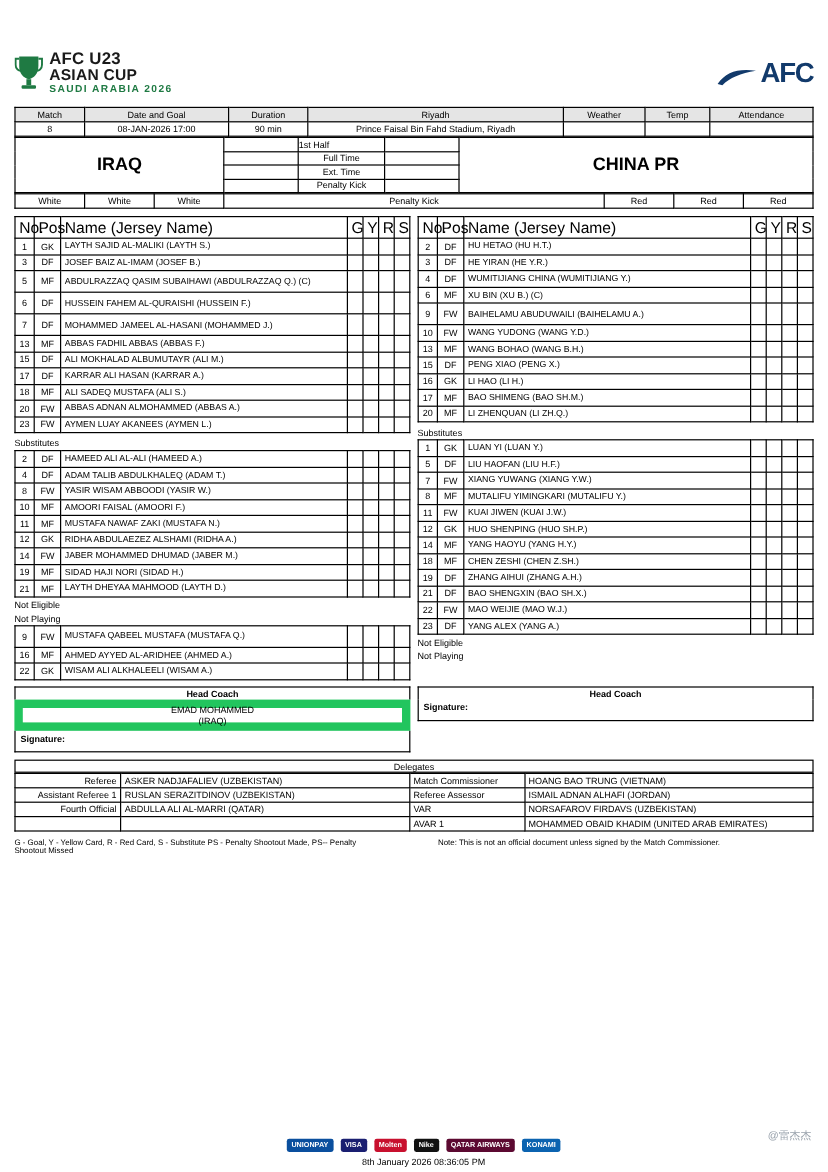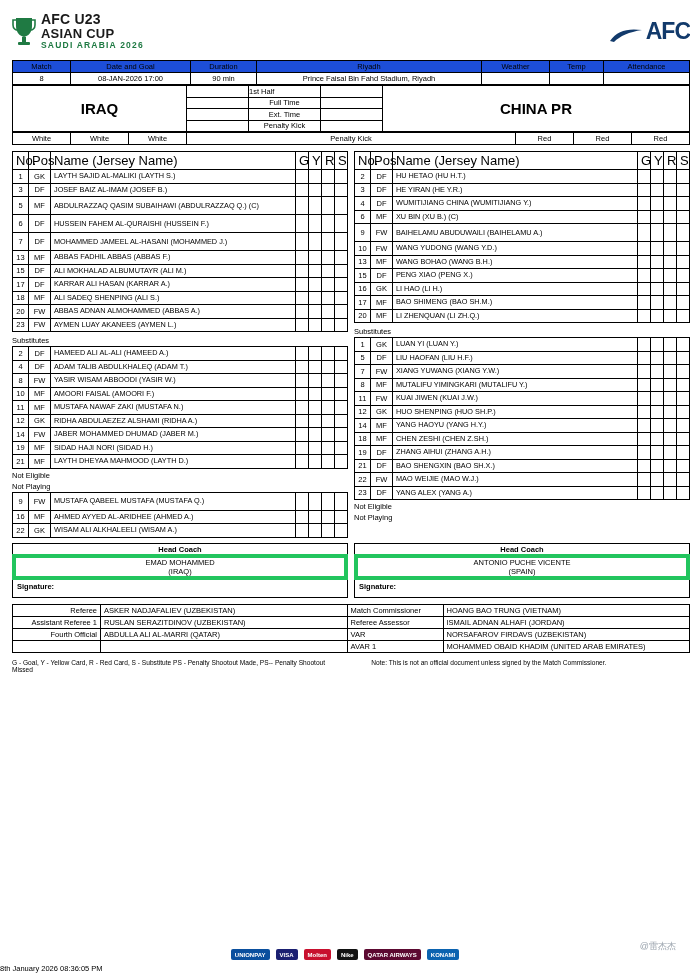--- a/index.html
+++ b/index.html
@@ -6,21 +6,21 @@
   html, body { margin:0; padding:0; }
   body {
     width: 690px; height: 977px;
     background: #fff;
     font-family: "Liberation Sans", sans-serif;
     font-size: 7.5px;
     color: #000;
     position: relative;
     overflow: hidden;
   }
-  .page { padding: 8px 0 0 12px; }
+  .page { padding: 8px 12px 0 12px; margin-top: 29px; }
 
   
   .top {
     display: flex; align-items: center; justify-content: space-between;
     height: 46px; margin-bottom: 6px;
   }
   .logo { display:flex; align-items:center; gap:5px; }
   .logo .cup {
     width: 24px; height: 30px;
     position: relative;
@@ -33,21 +33,21 @@
   .afc { font-size: 23px; font-weight: bold; color:#123a6b; letter-spacing:-1px; display:flex; align-items:center; gap:3px;}
   .afc .swoosh { width:34px; height:16px; }
 
   
   table { border-collapse: collapse; width:100%; }
   td, th { border: 1px solid #000; padding: 1px 3px; font-size: 7.5px; vertical-align: middle; }
   .c { text-align:center; }
 
   
   .matchinfo td { height: 11px; }
-  .matchinfo .hdr { text-align:center; background:#1d4ed8; }
+  .matchinfo .hdr { text-align:center; background:#e5e5e5; }
 
   
   .teams { margin-top:0; }
   .teams td { padding:0; }
   .teamname {
     height: 46px; text-align:center; font-size: 15px; font-weight:bold;
     vertical-align: middle;
   }
   .periods td { height: 11.5px; }
   .periods .lbl { text-align:center; font-size:7.5px; }
@@ -67,37 +67,37 @@
   .lineup td.num, .lineup td.pos { text-align:center; }
   .lineup tbody td { height: 13.5px; }
   .lineup tbody tr.tall td { height: 18px; }
   .subhdr { margin: 4px 0 1px 0; font-size: 7.5px; }
   .noteline { font-size:7.5px; margin: 2px 0 0 0; }
 
   
   .coaches { display:flex; gap:6px; margin-top:5px; }
   .coachbox { width:50%; }
   .coachbox .hd { text-align:center; font-weight:bold; border:1px solid #000; border-bottom:none; height:11px; line-height:11px; font-size:7.5px;}
-  .coachbox .bd { border:4px solid #22c55e; text-align:center; height:26px; display:flex; flex-direction:column; justify-content:center; font-size:7.5px;}
+  .coachbox .bd { border:7px solid #22c55e; text-align:center; height:26px; display:flex; flex-direction:column; justify-content:center; font-size:7.5px;}
   .sigbox { border:1px solid #000; border-top:none; height:18px; padding:2px 4px; font-weight:bold; font-size:7.5px;}
 
   
   .deleg { margin-top:6px; }
   .deleg .hd { border:1px solid #000; text-align:center; font-size:7.5px; height:11px; line-height:11px;}
   .deleg table { table-layout: fixed; }
   .deleg td { height: 12px; }
   .deleg td.k { width: 88px; text-align: right; }
   .deleg td.k2 { width: 96px; }
 
   .legend { margin-top:6px; font-size:6.6px; display:flex; justify-content:space-between; }
   .legend .note { width: 47%; font-size:6.6px; }
   .mc { margin-top:8px; font-size:10px; font-weight:bold; }
 
   
-  .footer { position:absolute; left:0; right:0; bottom:4px; text-align:left; }
+  .footer { position:absolute; left:0; right:0; bottom:4px; text-align:center;padding-left:16px; }
   .sponsors { display:flex; gap:6px; justify-content:center; align-items:center; margin-bottom:4px;}
   .sp { height:11px; border-radius:2px; padding:0 4px; font-size:6px; color:#fff; display:flex; align-items:center; font-weight:bold;}
   .stamp { font-size:7.5px; }
   .watermark { position:absolute; right:14px; bottom:24px; color:#9aa3ad; font-size:9px; }
 </style>
 </head>
 <body>
 
 <div class="page">
 
@@ -285,21 +285,21 @@
               <td class="pos">DF</td>
               <td class="nm">KARRAR ALI HASAN (KARRAR A.)</td>
               <td class="c"></td>
               <td class="c"></td>
               <td class="c"></td>
               <td class="c"></td>
             </tr>
             <tr>
               <td class="num">18</td>
               <td class="pos">MF</td>
-              <td class="nm">ALI SADEQ SHENPING (ALI S.)</td>
+              <td class="nm">ALI SADEQ MUSTAFA (ALI S.)</td>
               <td class="c"></td>
               <td class="c"></td>
               <td class="c"></td>
               <td class="c"></td>
             </tr>
             <tr>
               <td class="num">20</td>
               <td class="pos">FW</td>
               <td class="nm">ABBAS ADNAN ALMOHAMMED (ABBAS A.)</td>
               <td class="c"></td>
@@ -716,29 +716,26 @@
     <div class="coachbox">
       <div class="hd">Head Coach</div>
       <div class="bd">
         <div>EMAD MOHAMMED</div>
         <div>(IRAQ)</div>
       </div>
       <div class="sigbox">Signature:</div>
     </div>
     <div class="coachbox">
       <div class="hd">Head Coach</div>
-      <div class="bd">
-        <div>ANTONIO PUCHE VICENTE</div>
-        <div>(SPAIN)</div>
-      </div>
       <div class="sigbox">Signature:</div>
     </div>
   </div>
 
   <div class="deleg">
+    <div class="hd">Delegates</div>
     <table>
       <tbody id="delegates-body">
           <tr>
             <td class="k">Referee</td>
             <td>ASKER NADJAFALIEV (UZBEKISTAN)</td>
             <td class="k2">Match Commissioner</td>
             <td>HOANG BAO TRUNG (VIETNAM)</td>
           </tr>
           <tr>
             <td class="k">Assistant Referee 1</td>

